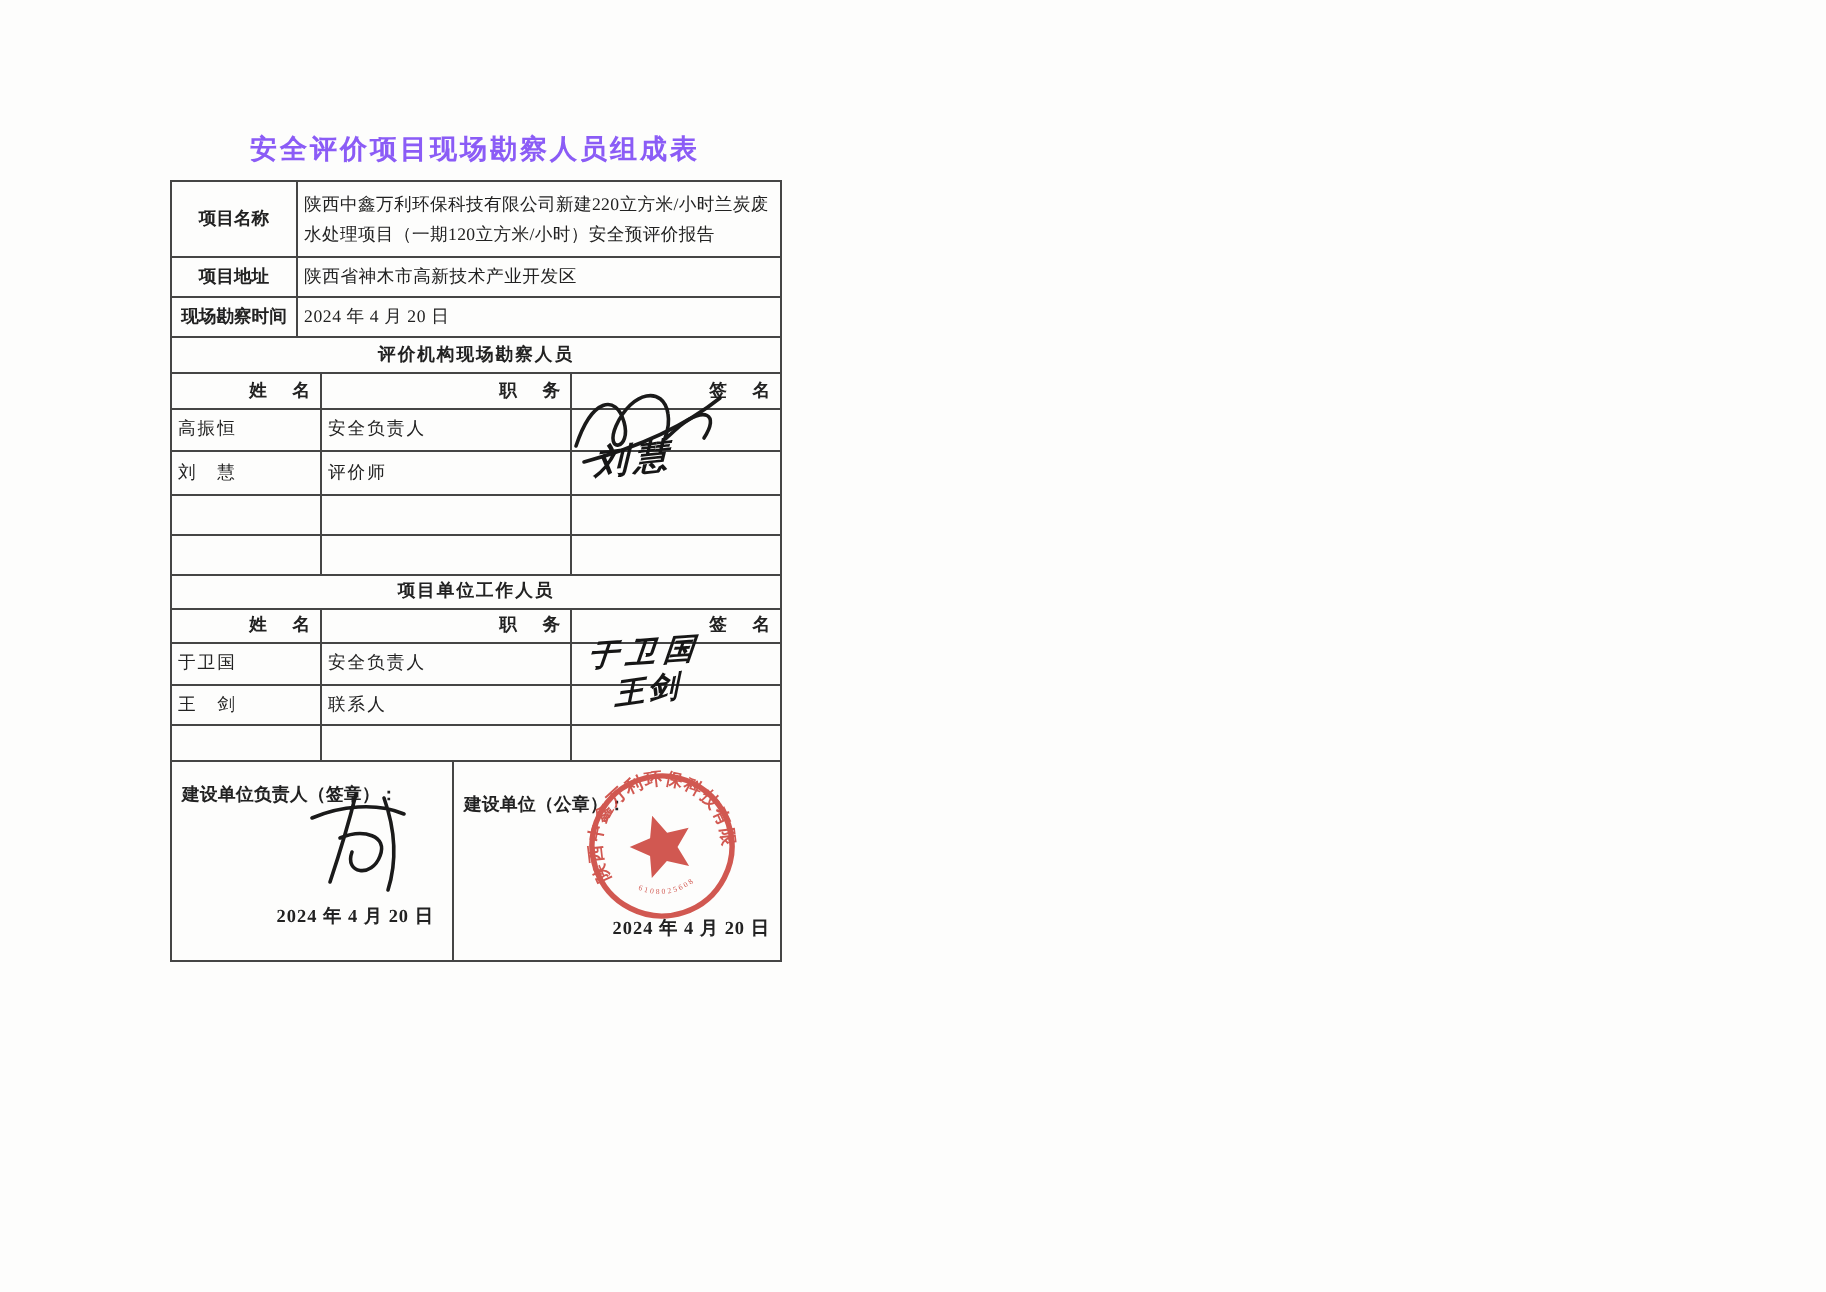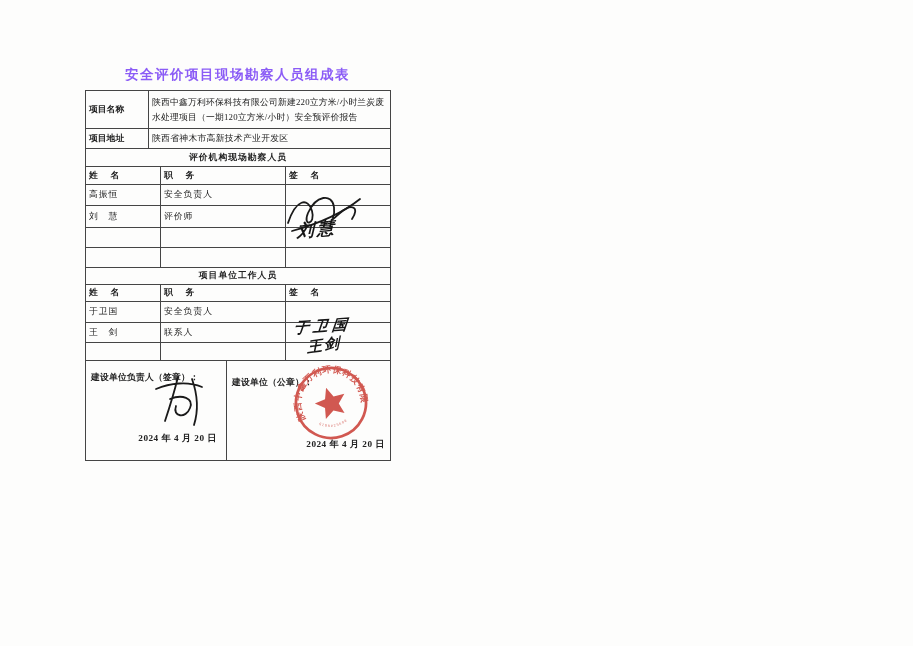--- a/index.html
+++ b/index.html
@@ -18,26 +18,26 @@
     font-size:13.5px;font-weight:bold;letter-spacing:1.5px;color:#8b5cf6;
   }
   table.form{
     position:absolute;left:85px;top:90px;border-collapse:collapse;table-layout:fixed;
     width:305px;
   }
   table.form td{
     border:1px solid #454545;font-size:8.8px;padding:0 3px;overflow:hidden;
     color:#222;
   }
-  td.lbl{font-weight:bold;font-size:8.6px;padding:0 2px;}
+  td.lbl{text-align:center;font-weight:bold;font-size:8.6px;padding:0 2px;}
   td.val{text-align:left;padding-left:7px;letter-spacing:.3px;}
   td.projname{font-size:8px;line-height:1.65;padding:2px 6px;letter-spacing:.2px;}
   td.sec-hd{text-align:center;font-weight:bold;font-size:9px;letter-spacing:1px;}
   td.cc{text-align:left;letter-spacing:1px;}
-  td.hd{text-align:left;font-weight:bold;letter-spacing:2px;}
+  td.hd{text-align:right;font-weight:bold;letter-spacing:2px;}
   td.foot-cell{position:relative;vertical-align:top;}
   .foot-label{position:absolute;top:11px;left:5px;font-weight:bold;font-size:8.8px;letter-spacing:.2px;white-space:nowrap;}
   .foot-date{position:absolute;font-weight:bold;font-size:9.2px;letter-spacing:.5px;}
   .fd-left{bottom:15px;right:9px;}
   .fd-right{bottom:9px;right:5px;}
 
   
   .sig-layer{position:absolute;inset:0;pointer-events:none;}
   .sig-text{
     position:absolute;font-family:"DejaVu Sans","Liberation Sans",sans-serif;
@@ -69,20 +69,24 @@
         <col style="width:105px">
     </colgroup>
     <tbody>
       <tr style="height:38px">
         <td class="lbl">项目名称</td>
         <td colspan="4" class="val projname">陕西中鑫万利环保科技有限公司新建220立方米/小时兰炭废水处理项目（一期120立方米/小时）安全预评价报告</td>
       </tr>
       <tr style="height:20px">
         <td class="lbl">项目地址</td>
         <td colspan="4" class="val">陕西省神木市高新技术产业开发区</td>
+      </tr>
+      <tr style="height:20px">
+        <td class="lbl">现场勘察时间</td>
+        <td colspan="4" class="val">2024 年 4 月 20 日</td>
       </tr>
 
       <tr style="height:18px">
         <td colspan="5" class="sec-hd">评价机构现场勘察人员</td>
       </tr>
       <tr style="height:18px">
         <td colspan="2" class="hd">姓　名</td>
         <td colspan="2" class="hd">职　务</td>
         <td class="hd">签　名</td>
       </tr>

